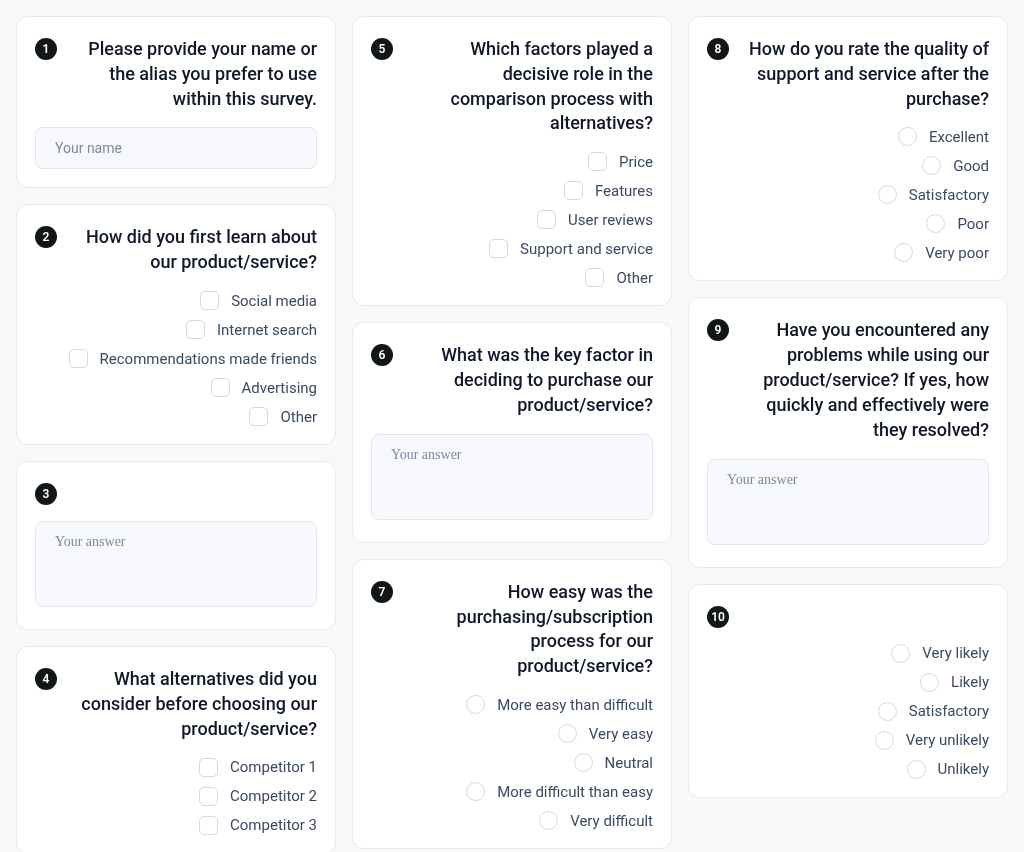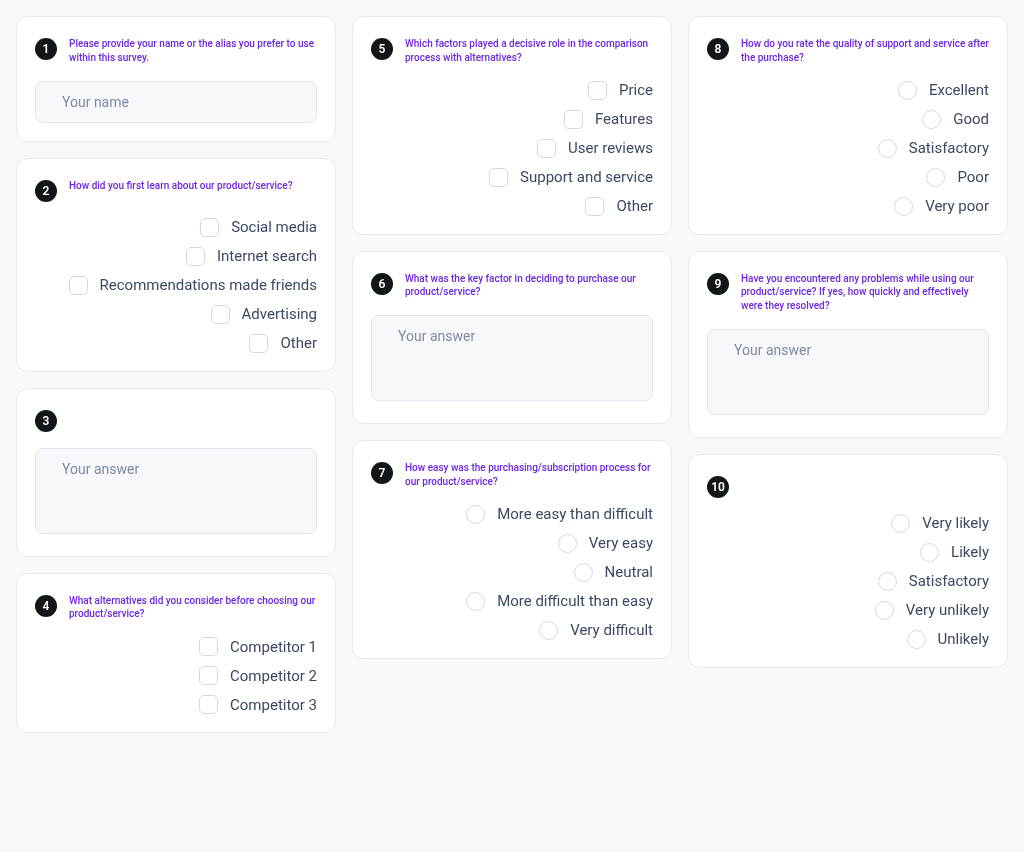--- a/index.html
+++ b/index.html
@@ -41,39 +41,41 @@
     background: #111719;
     color: #fff;
     font-size: 12px;
     font-weight: 600;
     display: flex;
     align-items: center;
     justify-content: center;
     margin-top: 1px;
   }
   .q-title {
-    font-size: 10px;
+    font-size: 18px;
     line-height: 1.38;
-    color: #6d28d9;
+    color: #0f172a;
     font-weight: 500;
+    text-align: right;
   }
   .text-input {
     width: 100%;
     background: #f6f8fb;
     border: 1px solid #e2e6ec;
     border-radius: 8px;
-    padding: 12px 26px;
+    padding: 12px 19px;
     font-size: 14px;
     color: #7f1d1d;
     font-family: inherit;
   }
   .text-input::placeholder { color: #7d8aa0; }
   textarea.text-input {
     min-height: 86px;
     resize: none;
+    font-family: Liberation Serif, serif;
   }
   .options {
     display: flex;
     flex-direction: column;
     gap: 10px;
     align-items: flex-end;
   }
   .opt {
     display: flex;
     align-items: center;

